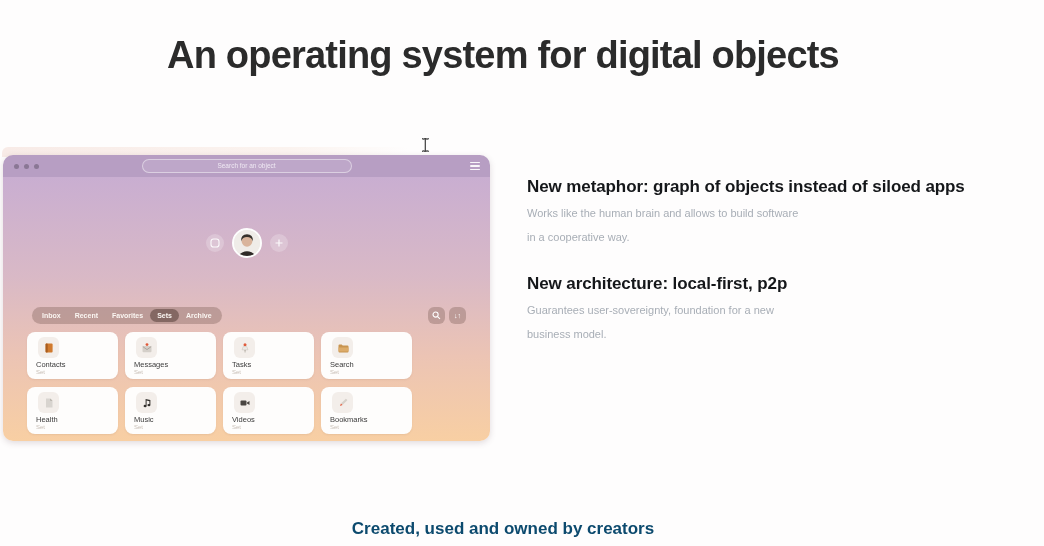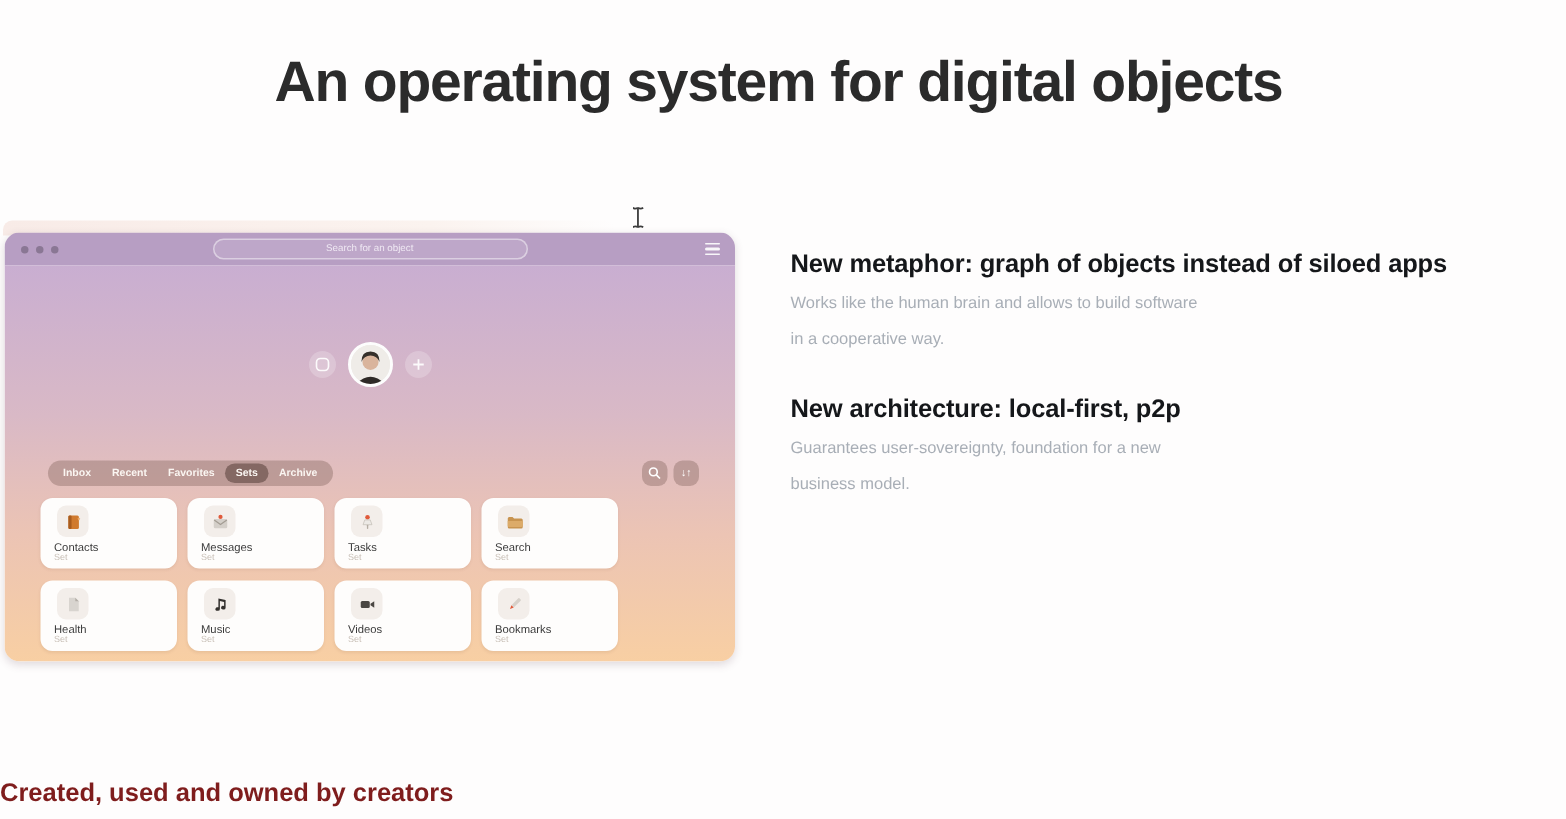--- a/index.html
+++ b/index.html
@@ -9,30 +9,30 @@
     background:#fefdfd;
     position:relative;
   }
   .pink-glow {
     position:absolute; left:2px; top:147px; width:408px; height:10px;
     background:linear-gradient(90deg,#f8ebe7,#fbf3ef 70%, rgba(255,255,255,0));
     border-radius:6px 6px 0 0;
   }
   
   .slide-title {
-    position:absolute; top:34px; left:16px; width:1006px; text-align:center;
+    position:absolute; top:34px; left:0; width:1006px; text-align:center;
     font-size:38px; font-weight:700; letter-spacing:-0.8px; color:#2b2b2b;
   }
   .footer-text {
-    position:absolute; top:519px; left:0; width:1006px; text-align:left;
-    font-size:17px; font-weight:700; color:#7f1d1d;
+    position:absolute; top:519px; left:0; width:1006px; text-align:center;
+    font-size:17px; font-weight:700; color:#0c4a6e;
   }
   
   .right-panel { position:absolute; left:527px; top:166px; width:500px; }
-  .section { margin-bottom:25px; }
+  .section { margin-bottom:25px;margin-top:11px; }
   .section h3 { font-size:17px; font-weight:700; color:#15171a; margin-bottom:4px; letter-spacing:-0.1px; }
   .section p  { font-size:11px; color:#a8aeb6; line-height:24px; white-space:pre-line; }
   
   .app-window {
     position:absolute; left:3px; top:155px; width:487px; height:286px;
     border-radius:10px; overflow:hidden;
     box-shadow:0 2px 6px rgba(90,60,80,0.18);
   }
   .titlebar {
     height:22px; background:#b79ec3; position:relative;

